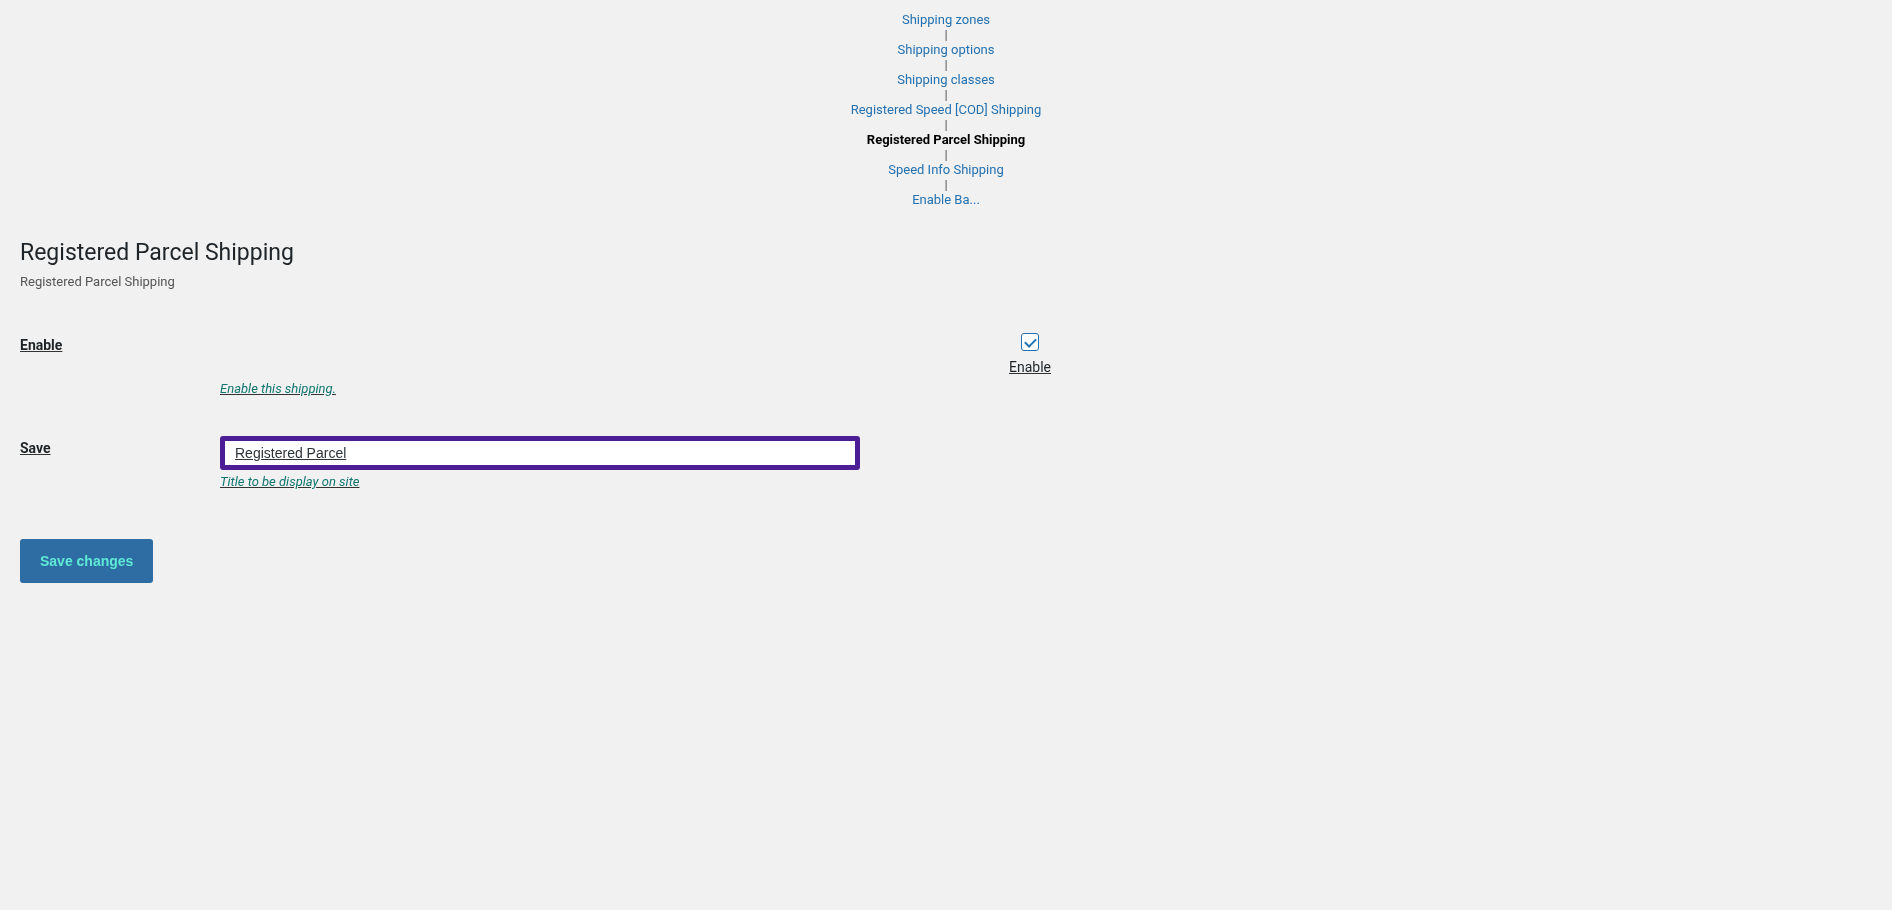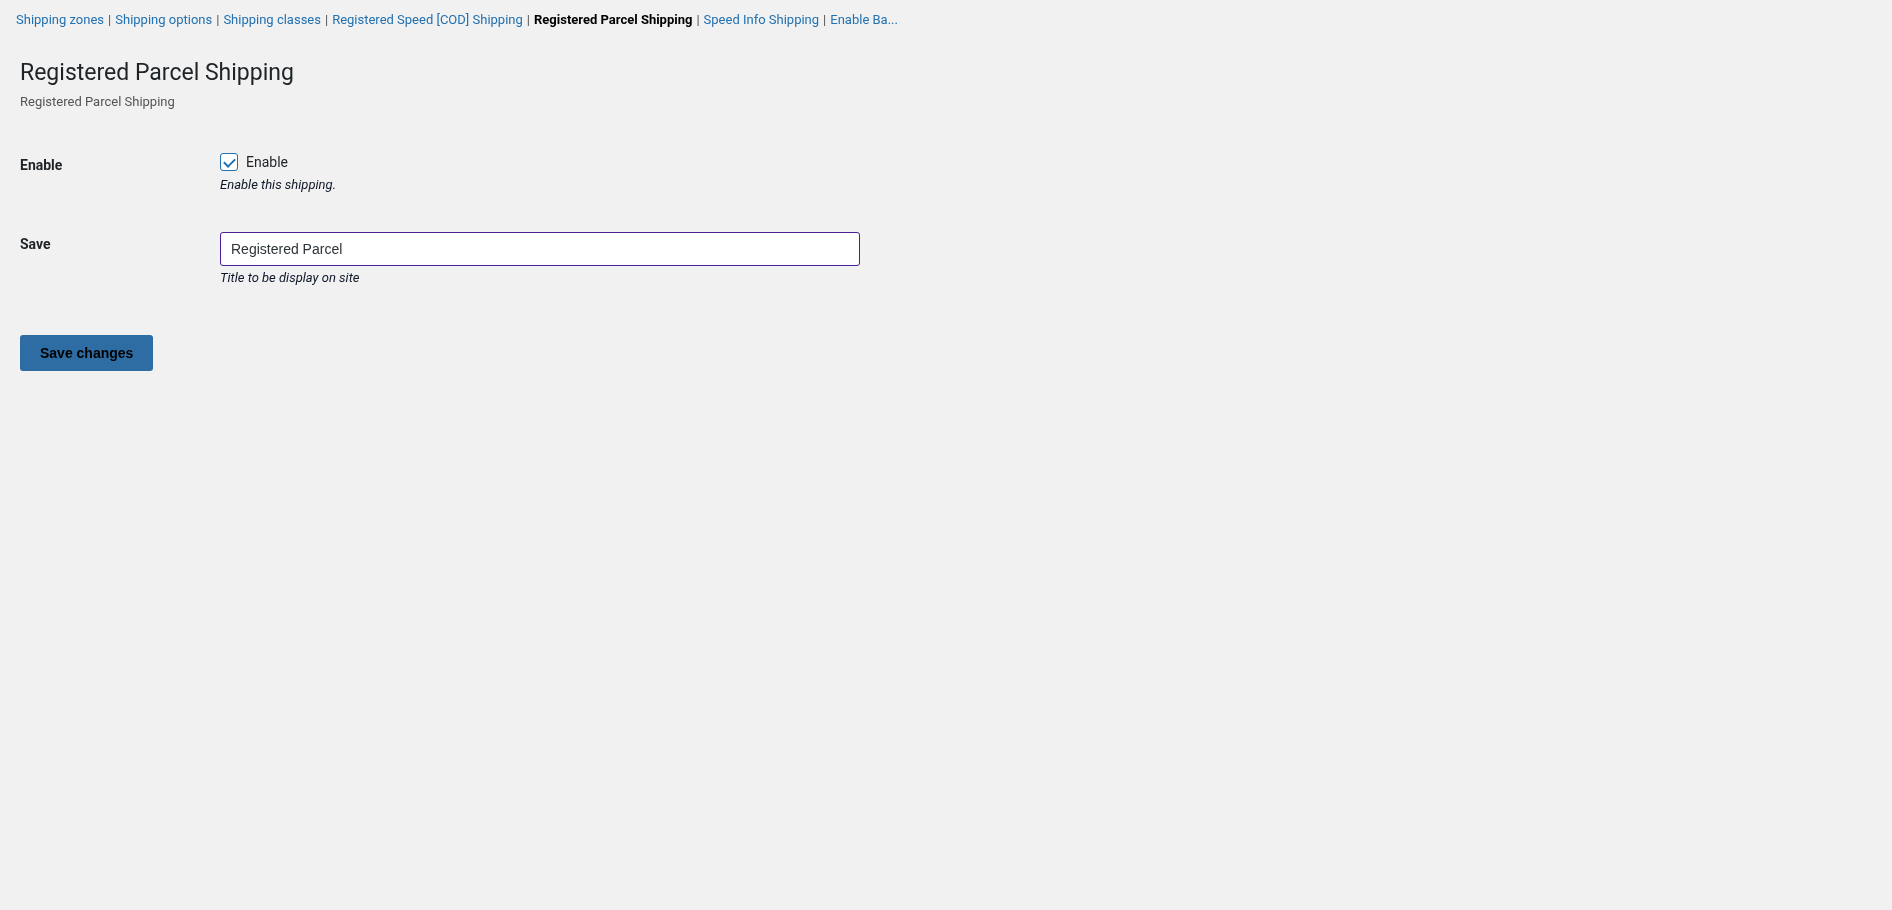--- a/index.html
+++ b/index.html
@@ -1,18 +1,19 @@
 <!DOCTYPE html>
 <html><head>
   <meta charset="utf-8">
   <style>
     * {
       box-sizing: border-box;
       margin: 0;
       padding: 0;
+      flex-direction: column;
     }
 
     body {
       background-color: #f1f1f1;
       font-family: -apple-system, BlinkMacSystemFont, "Segoe UI", Roboto, Oxygen, Ubuntu, sans-serif;
       font-size: 14px;
       color: #333;
       min-height: 910px;
     }
 
@@ -61,20 +62,21 @@
       margin-bottom: 24px;
     }
 
     .settings-form {
       background: transparent;
     }
 
     .form-table {
       width: 100%;
       border-collapse: collapse;
+      text-decoration: underline;
     }
 
     .form-table tr {
       border: none;
     }
 
     .form-table th {
       text-align: left;
       vertical-align: top;
       padding: 24px 20px 24px 0;
@@ -132,50 +134,50 @@
     }
 
     .checkbox-label {
       font-size: 14px;
       color: #1d2327;
       cursor: pointer;
     }
 
     .field-description {
       font-size: 13px;
-      color: #0f172a;
+      color: #0f766e;
       font-style: italic;
       margin-top: 4px;
       padding-left: 0;
     }
 
     .text-input {
       width: 640px;
       padding: 6px 10px;
       font-size: 14px;
-      border: 1px solid #4c1d95;
+      border: 5px solid #4c1d95;
       border-radius: 3px;
       background: #fff;
       color: #2c3338;
       height: 34px;
       display: block;
     }
 
     .save-button {
       background-color: #2e6da4;
-      color: #000000;
+      color: #5eead4;
       border: none;
       padding: 10px 20px;
       font-size: 14px;
       font-weight: 600;
       border-radius: 3px;
       cursor: pointer;
       min-width: 130px;
       margin-top: 10px;
-      height: 36px;
+      height: 44px;
     }
 
     .save-section {
       padding: 20px 0;
     }
   </style>
 </head>
 <body>
 
 <nav class="breadcrumb-nav">

